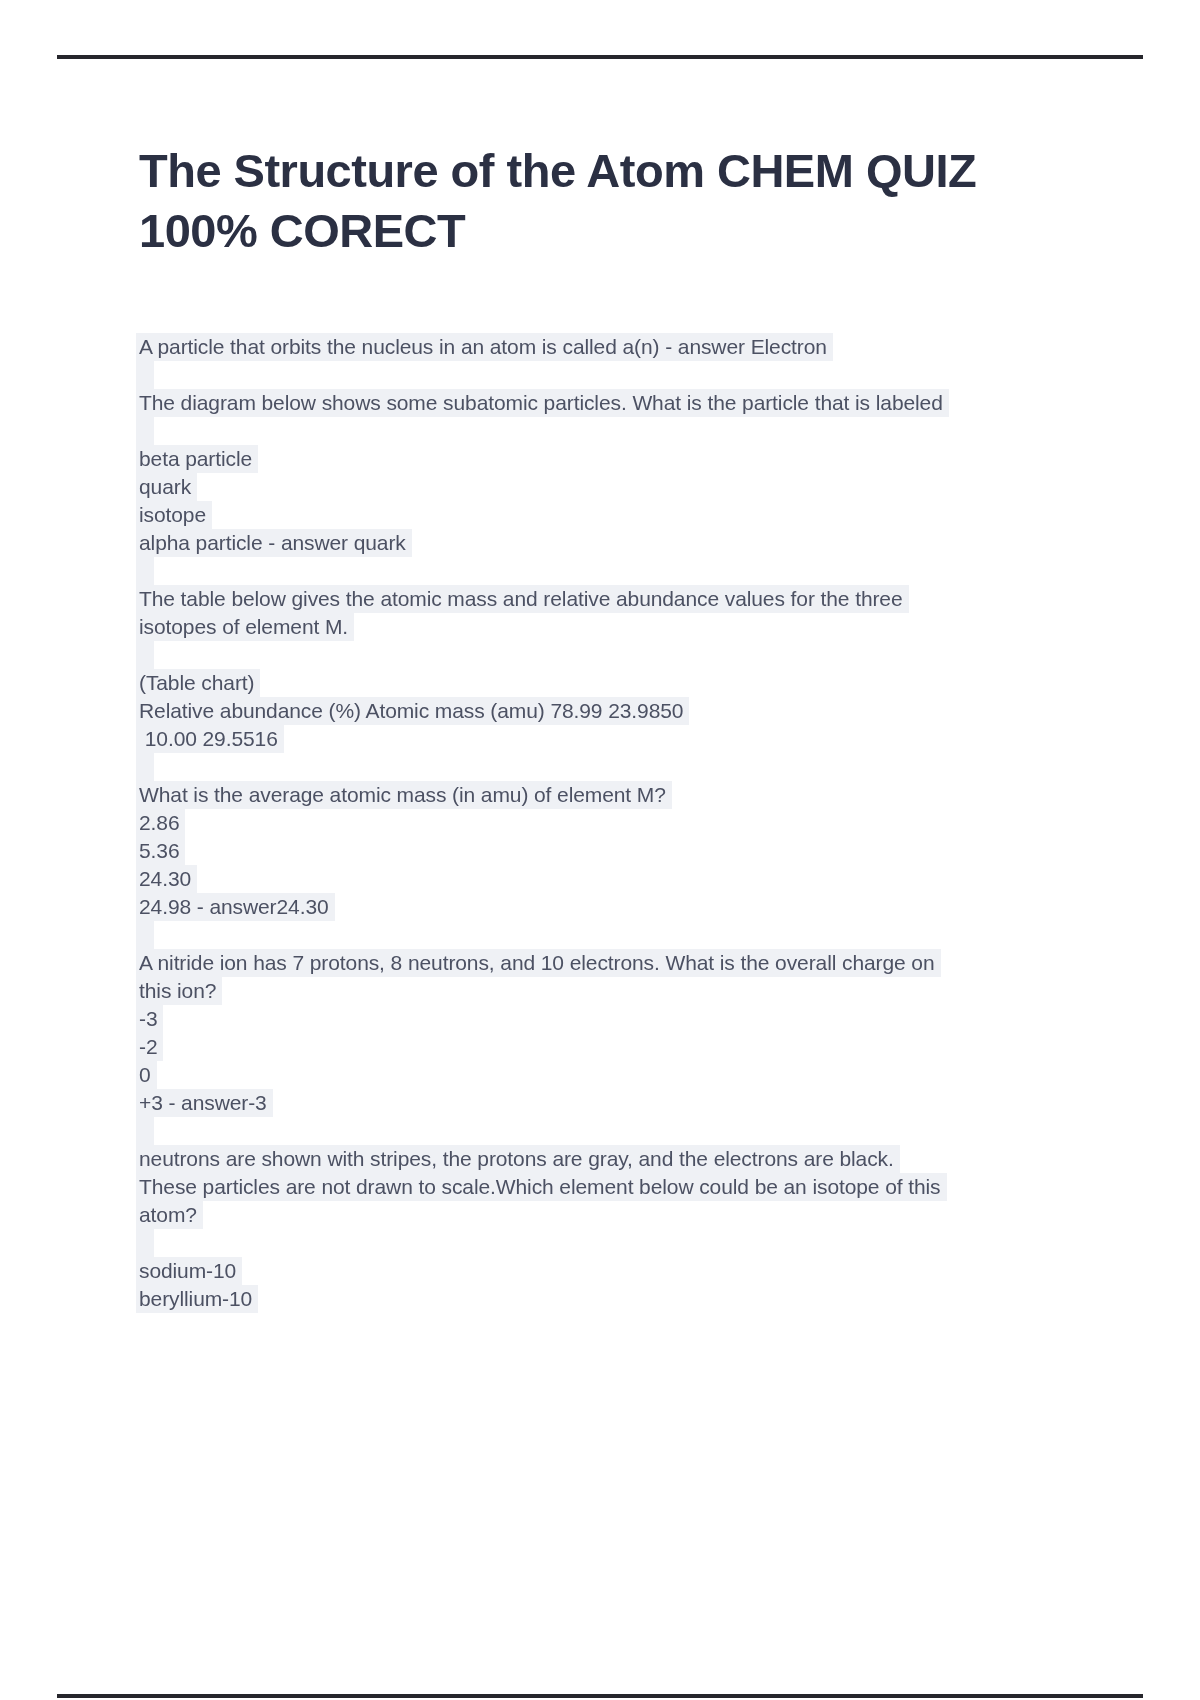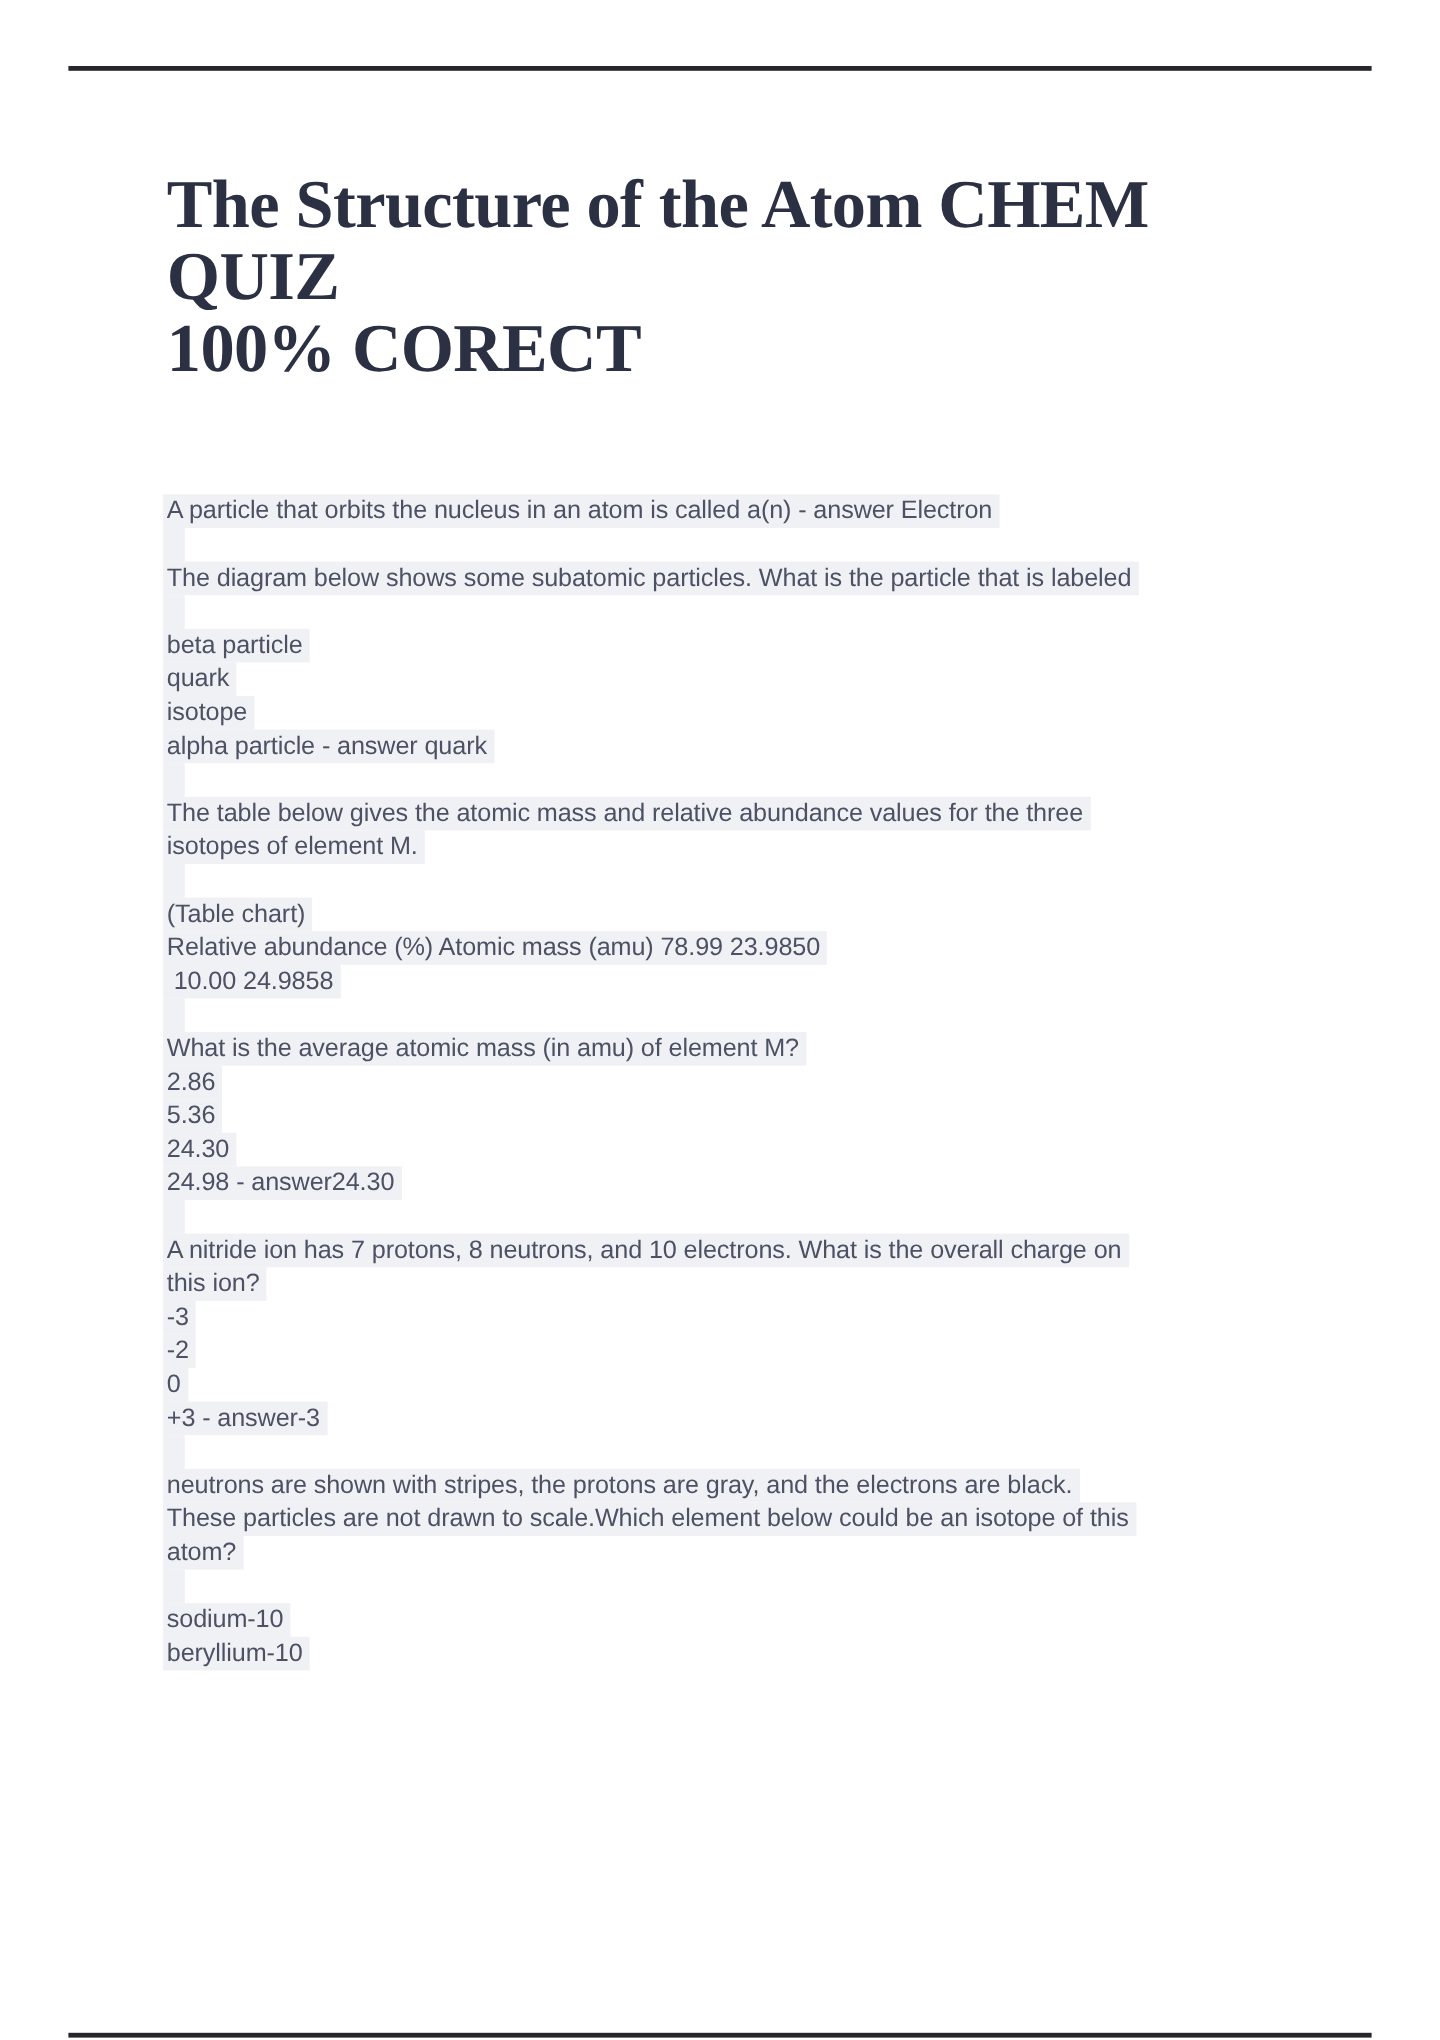--- a/index.html
+++ b/index.html
@@ -27,28 +27,27 @@
   #rule-top{top:55px;}
   #rule-bottom{top:1694px;}
   #content{
     position:absolute;
     left:139px;
     top:141px;
     width:960px;
   }
   #page-title{
     color:var(--title-color);
-    font-size:57px;
+    font-size:47px;
     font-weight:bold;
     line-height:60px;
     letter-spacing:-0.5px;
-    font-family:Liberation Serif, serif;
   }
   #doc-body{
-    margin-top:91px;
+    margin-top:72px;
     font-size:21px;
     line-height:28px;
     color:var(--text-color);
     letter-spacing:-0.1px;
   }
   .line{
     height:28px;
     white-space:pre;
   }
   .line .hl{
@@ -78,21 +77,21 @@
       <div class="line"><span class="hl">beta particle</span></div>
       <div class="line"><span class="hl">quark</span></div>
       <div class="line"><span class="hl">isotope</span></div>
       <div class="line"><span class="hl">alpha particle - answer quark</span></div>
       <div class="line gap"><span class="hl">&nbsp;&nbsp;</span></div>
       <div class="line"><span class="hl">The table below gives the atomic mass and relative abundance values for the three</span></div>
       <div class="line"><span class="hl">isotopes of element M.</span></div>
       <div class="line gap"><span class="hl">&nbsp;&nbsp;</span></div>
       <div class="line"><span class="hl">(Table chart)</span></div>
       <div class="line"><span class="hl">Relative abundance (%) Atomic mass (amu) 78.99 23.9850</span></div>
-      <div class="line"><span class="hl"> 10.00 24.9858</span></div>
+      <div class="line"><span class="hl"> 10.00 29.5516</span></div>
       <div class="line gap"><span class="hl">&nbsp;&nbsp;</span></div>
       <div class="line"><span class="hl">What is the average atomic mass (in amu) of element M?</span></div>
       <div class="line"><span class="hl">2.86</span></div>
       <div class="line"><span class="hl">5.36</span></div>
       <div class="line"><span class="hl">24.30</span></div>
       <div class="line"><span class="hl">24.98 - answer24.30</span></div>
       <div class="line gap"><span class="hl">&nbsp;&nbsp;</span></div>
       <div class="line"><span class="hl">A nitride ion has 7 protons, 8 neutrons, and 10 electrons. What is the overall charge on</span></div>
       <div class="line"><span class="hl">this ion?</span></div>
       <div class="line"><span class="hl">-3</span></div>

